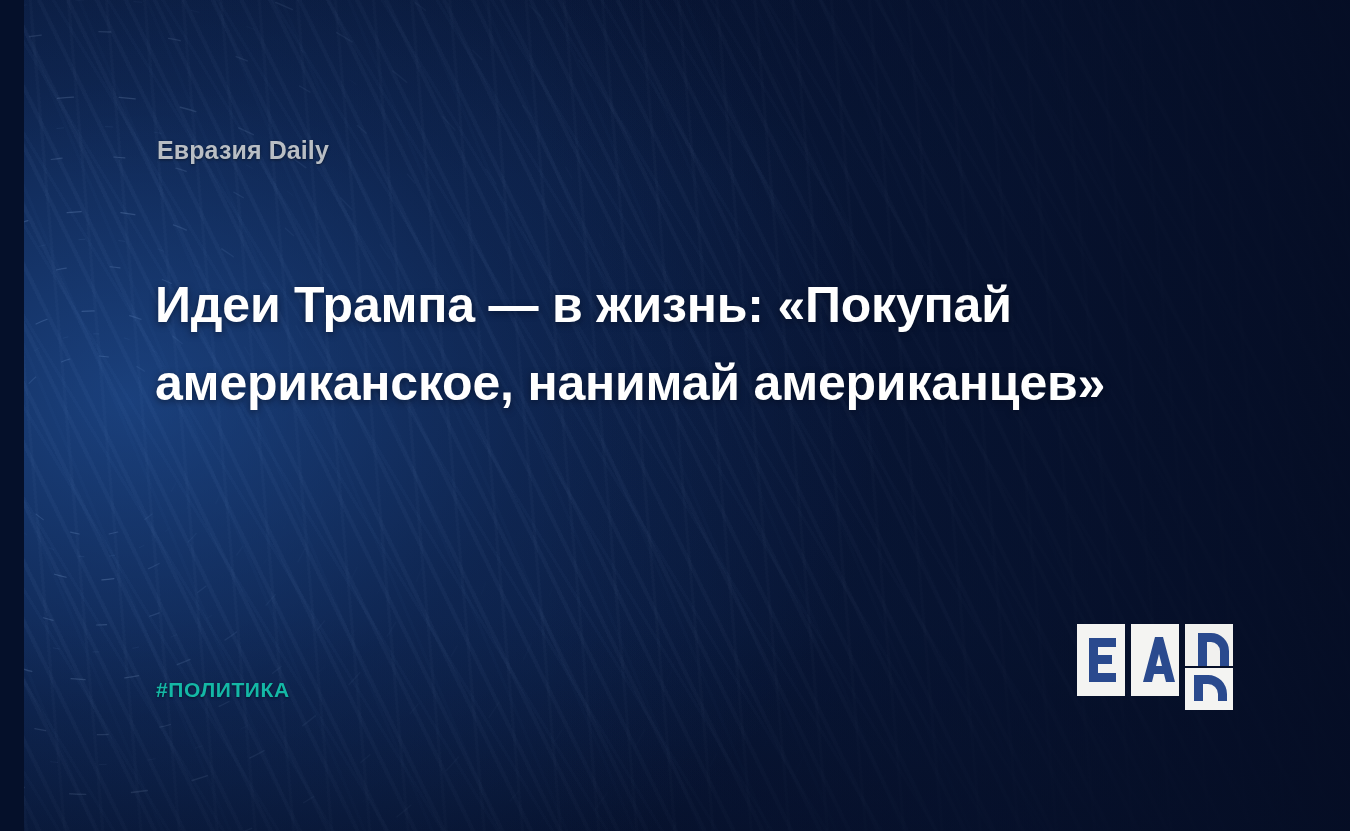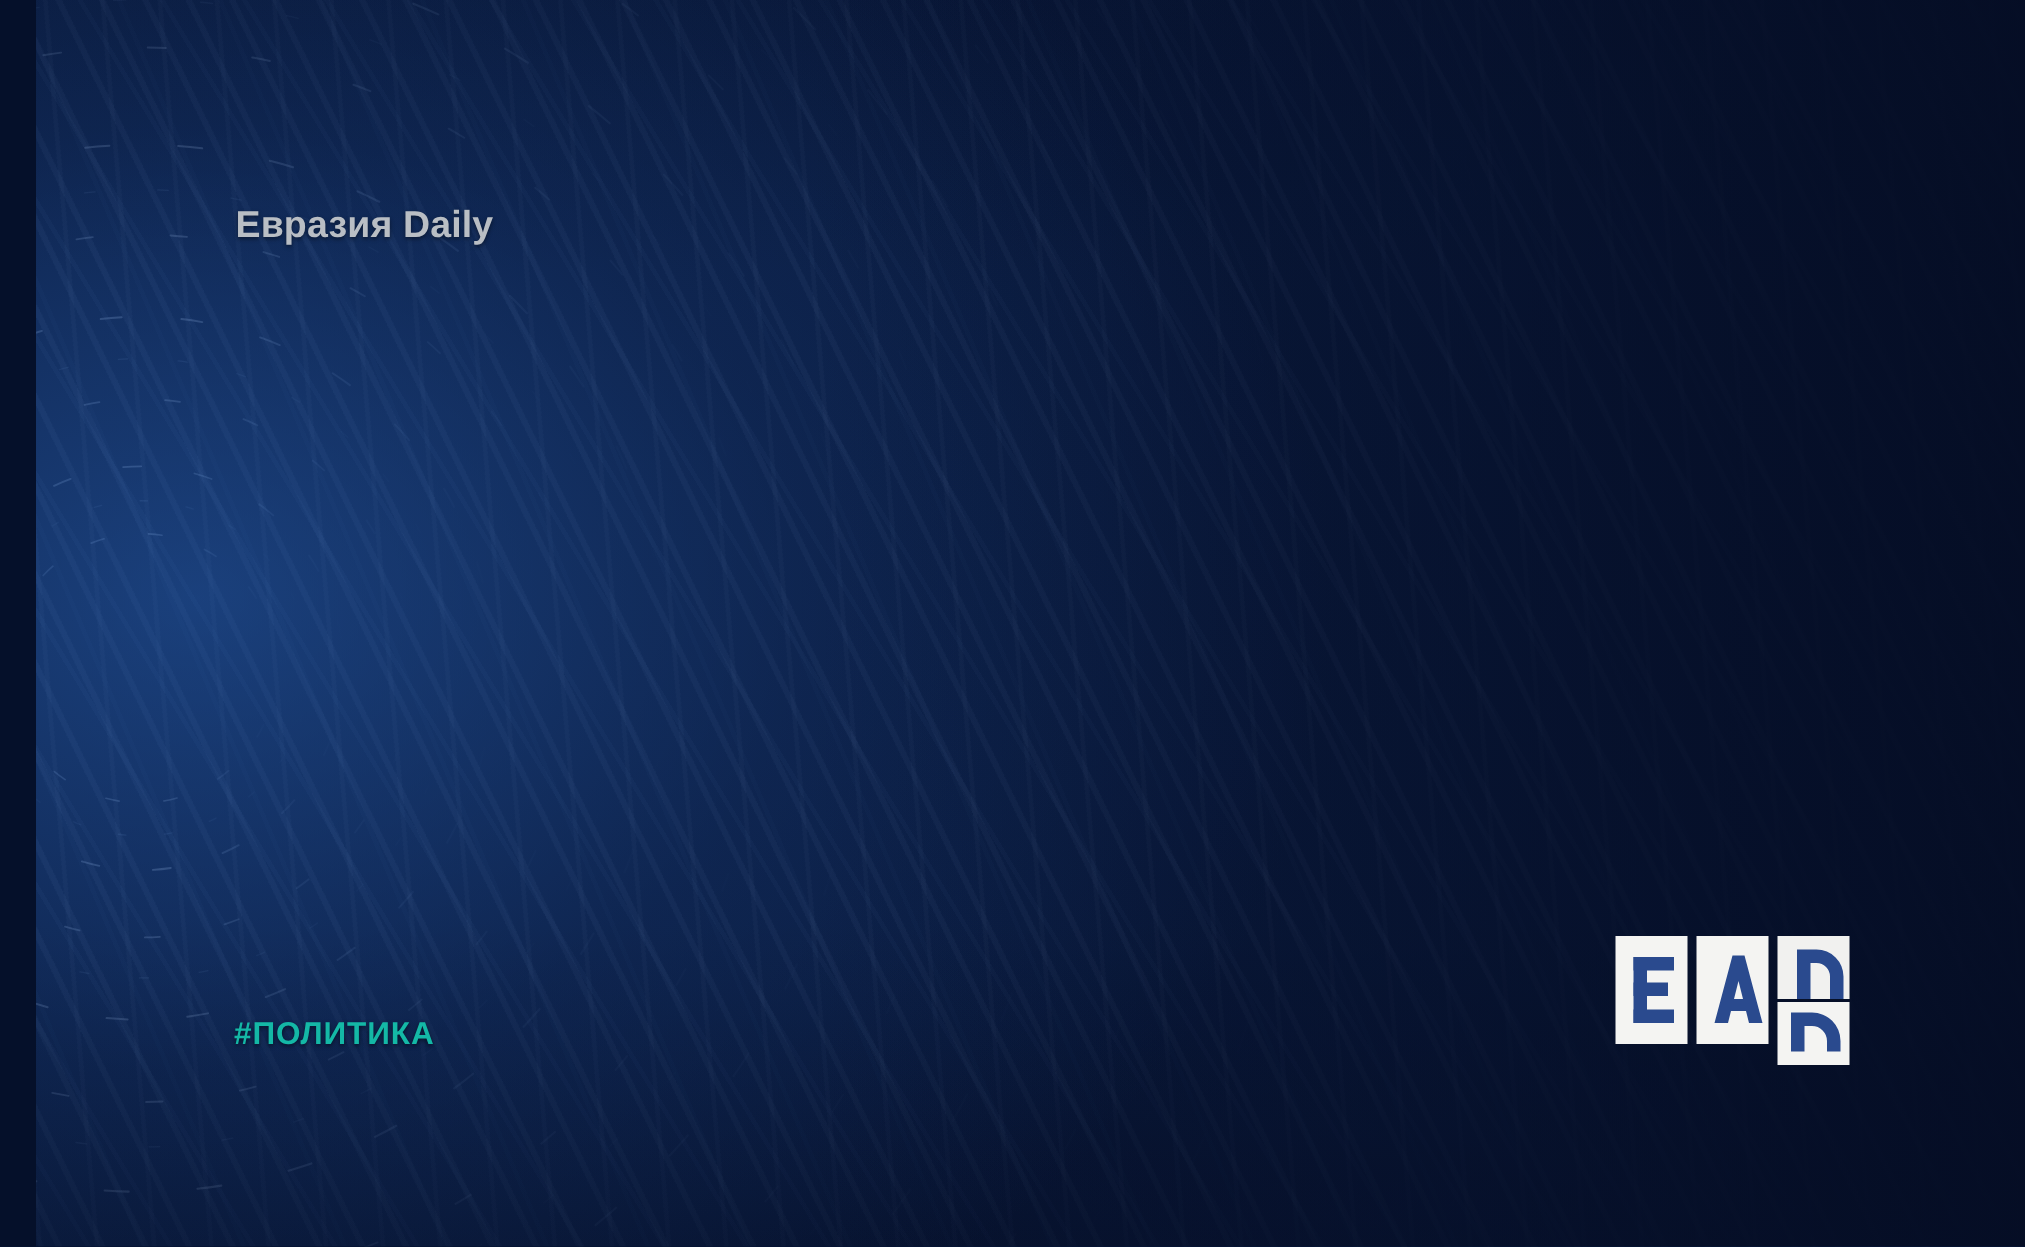--- a/index.html
+++ b/index.html
@@ -190,20 +190,24 @@
 
   <div class="speckle"></div>
   <div class="speckle b"></div>
   <div class="bg-vignette"></div>
   <div class="darken-right"></div>
 
   <div class="content">
 
     <div class="brand">Евразия Daily</div>
 
+    <div class="headline">
+      <div>Идеи Трампа — в жизнь: «Покупай</div>
+      <div>американское, нанимай американцев»</div>
+    </div>
 
     <div class="tag">#ПОЛИТИКА</div>
 
     <div class="logo">
       <svg viewBox="0 0 180 92" aria-hidden="true">
 
         <rect x="3" y="3" width="48" height="72" fill="#f4f4f2"></rect>
         <rect x="57" y="3" width="48" height="72" fill="#f4f4f2"></rect>
         <rect x="111" y="3" width="48" height="42" fill="#f1f1ef"></rect>
         <rect x="111" y="47" width="48" height="42" fill="#f4f4f2"></rect>

